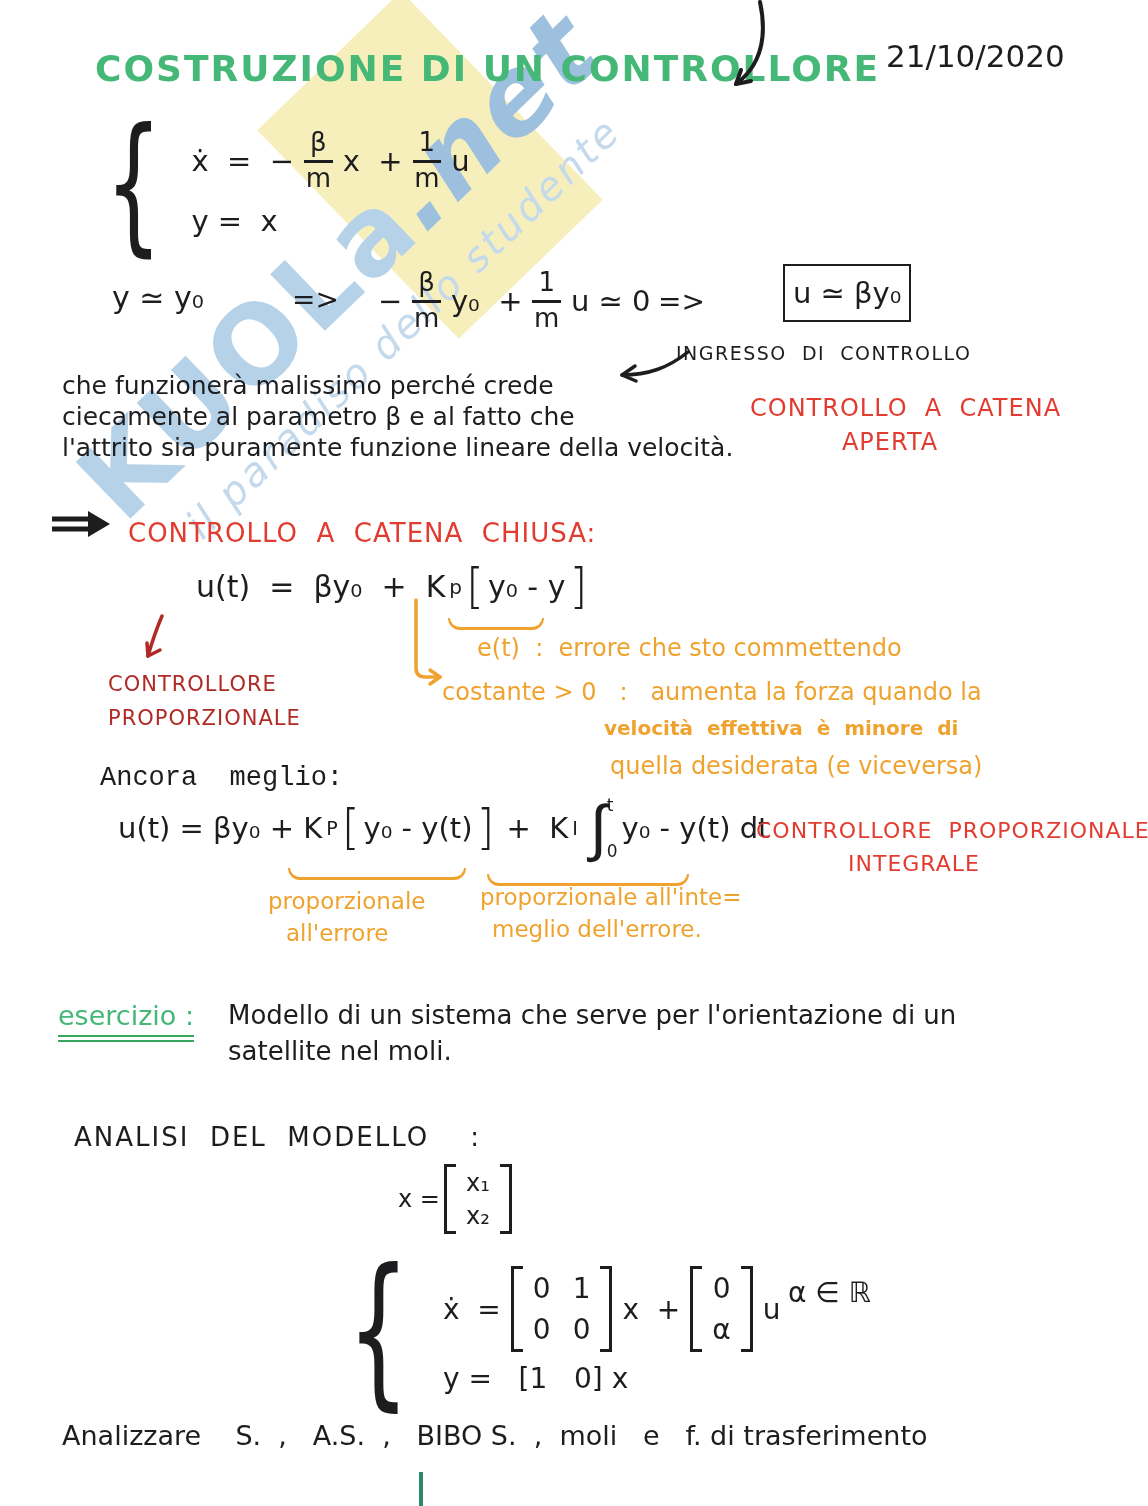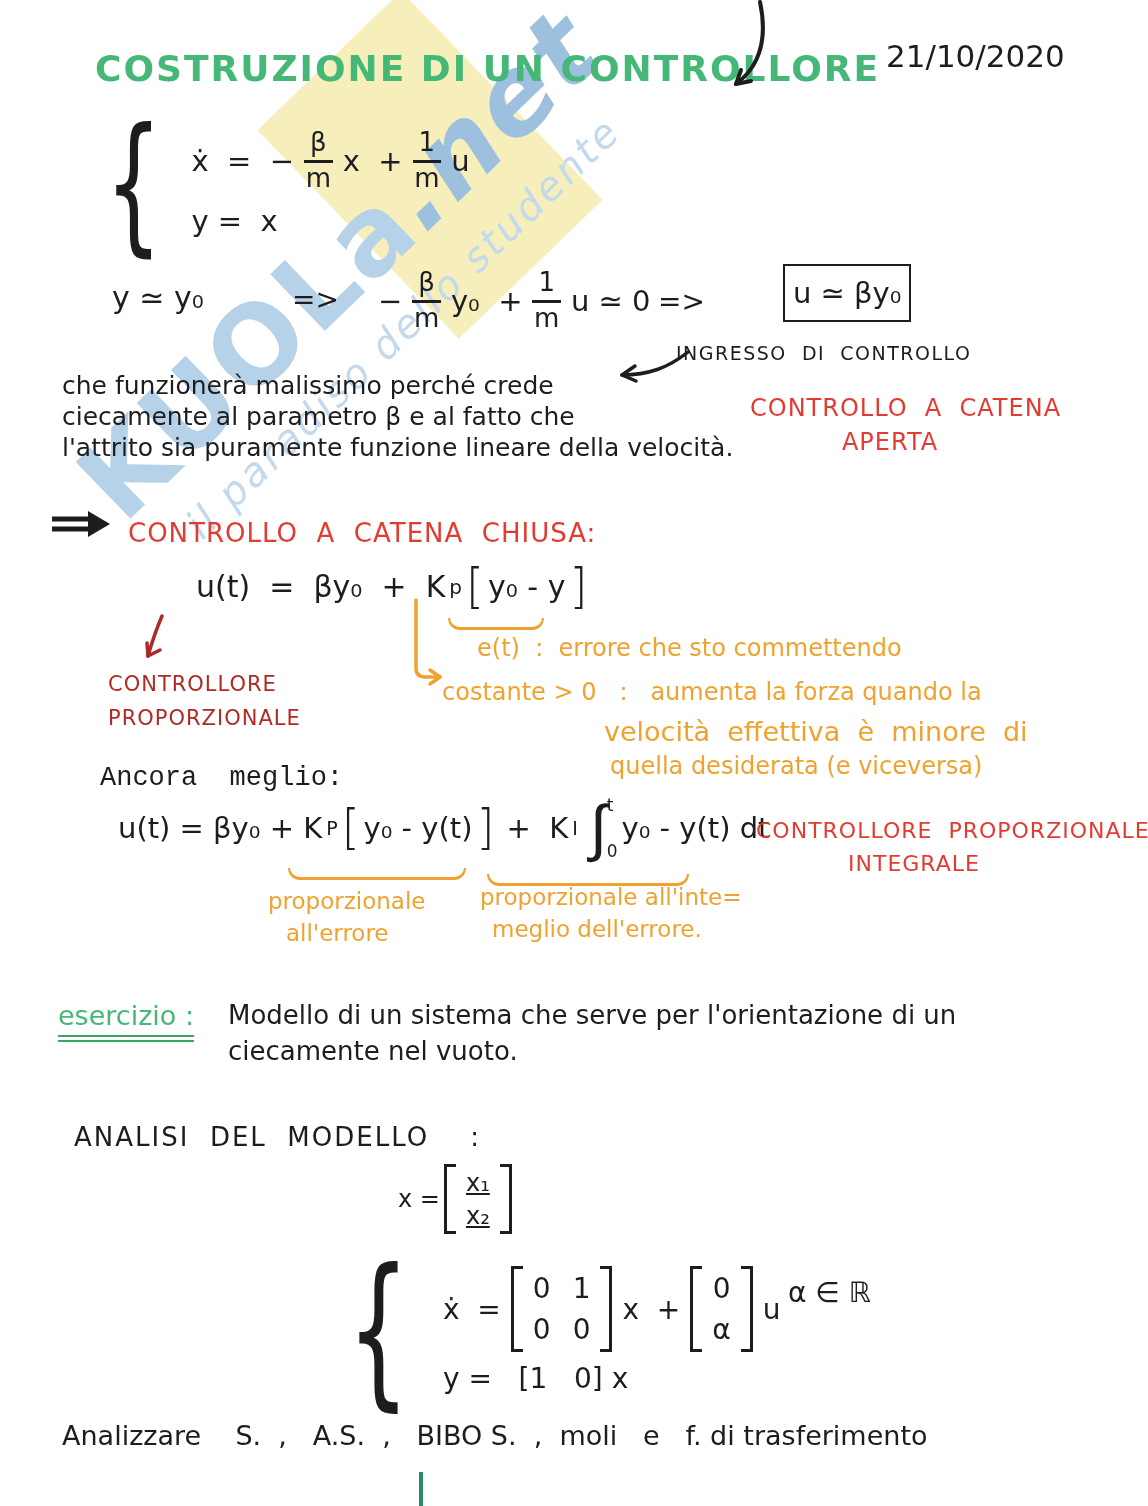--- a/index.html
+++ b/index.html
@@ -146,21 +146,21 @@
   <path d="M22,2 C16,16 12,28 8,42" stroke="#b02a25" stroke-width="3.5" fill="none" stroke-linecap="round"></path>
   <path d="M8,42 l-1,-13 M8,42 l12,-6" stroke="#b02a25" stroke-width="3.5" fill="none" stroke-linecap="round"></path>
 </svg>
 <div class="abs darkred" style="left:108px;top:672px;font-size:21px;letter-spacing:1px;">
   <div>CONTROLLORE</div>
   <div style="margin-top:10px;">PROPORZIONALE</div>
 </div>
 
 <div class="abs orange pre" style="left:477px;top:634px;font-size:24px;">e(t)  :  errore che sto commettendo</div>
 <div class="abs orange pre" style="left:442px;top:678px;font-size:24px;">costante &gt; 0   :   aumenta la forza quando la</div>
-<div class="abs orange pre" style="left:604px;top:716px;font-size:27px;">velocità  effettiva  è  minore  di</div>
+<div class="abs orange pre" style="left:604px;top:716px;font-size:20px;font-weight:bold;">velocità  effettiva  è  minore  di</div>
 <div class="abs orange pre" style="left:610px;top:752px;font-size:24px;">quella desiderata (e viceversa)</div>
 
 <div class="abs hw pre" style="left:100px;top:763px;font-size:27px;font-family:Liberation Mono, monospace;">Ancora  meglio:</div>
 
 <div class="abs hw row" style="left:118px;top:795px;font-size:29px;gap:4px;">
   <span class="pre">u(t) = βy₀ + K</span>
     <sub style="font-size:19px;">P</sub>
   <span class="bk">[</span>
   <span class="pre">y₀ - y(t)</span>
   <span class="bk">]</span>
@@ -181,27 +181,27 @@
   <div style="margin-top:8px;text-align:center;">INTEGRALE</div>
 </div>
 
 <div class="abs orange" style="left:268px;top:888px;font-size:23px;">proporzionale</div>
 <div class="abs orange" style="left:286px;top:920px;font-size:23px;">all'errore</div>
 <div class="abs orange" style="left:480px;top:884px;font-size:23px;">proporzionale all'inte=</div>
 <div class="abs orange" style="left:492px;top:916px;font-size:23px;">meglio dell'errore.</div>
 
 <div class="abs green dunder pre" style="left:58px;top:1000px;font-size:27px;">esercizio :</div>
 <div class="abs hw pre" style="left:228px;top:1000px;font-size:26px;">Modello di un sistema che serve per l'orientazione di un</div>
-<div class="abs hw pre" style="left:228px;top:1036px;font-size:26px;">ciecamente nel vuoto.</div>
+<div class="abs hw pre" style="left:228px;top:1036px;font-size:26px;">satellite nel moli.</div>
 
 <div class="abs hw pre" style="left:74px;top:1122px;font-size:26px;letter-spacing:2px;">ANALISI  DEL  MODELLO    :</div>
 
 <div class="abs hw row" style="left:398px;top:1164px;font-size:24px;gap:4px;">
   <span class="pre">x =</span>
-  <span class="mat" style="height:70px;text-decoration:underline;">
+  <span class="mat" style="height:70px;">
     <span class="mbr l"></span>
     <span class="mcells onecol">
       <span>x₁</span>
       <span>x₂</span>
     </span>
     <span class="mbr r"></span>
   </span>
 </div>
 
 <div class="abs hw row" style="left:326px;top:1248px;font-size:28px;">

